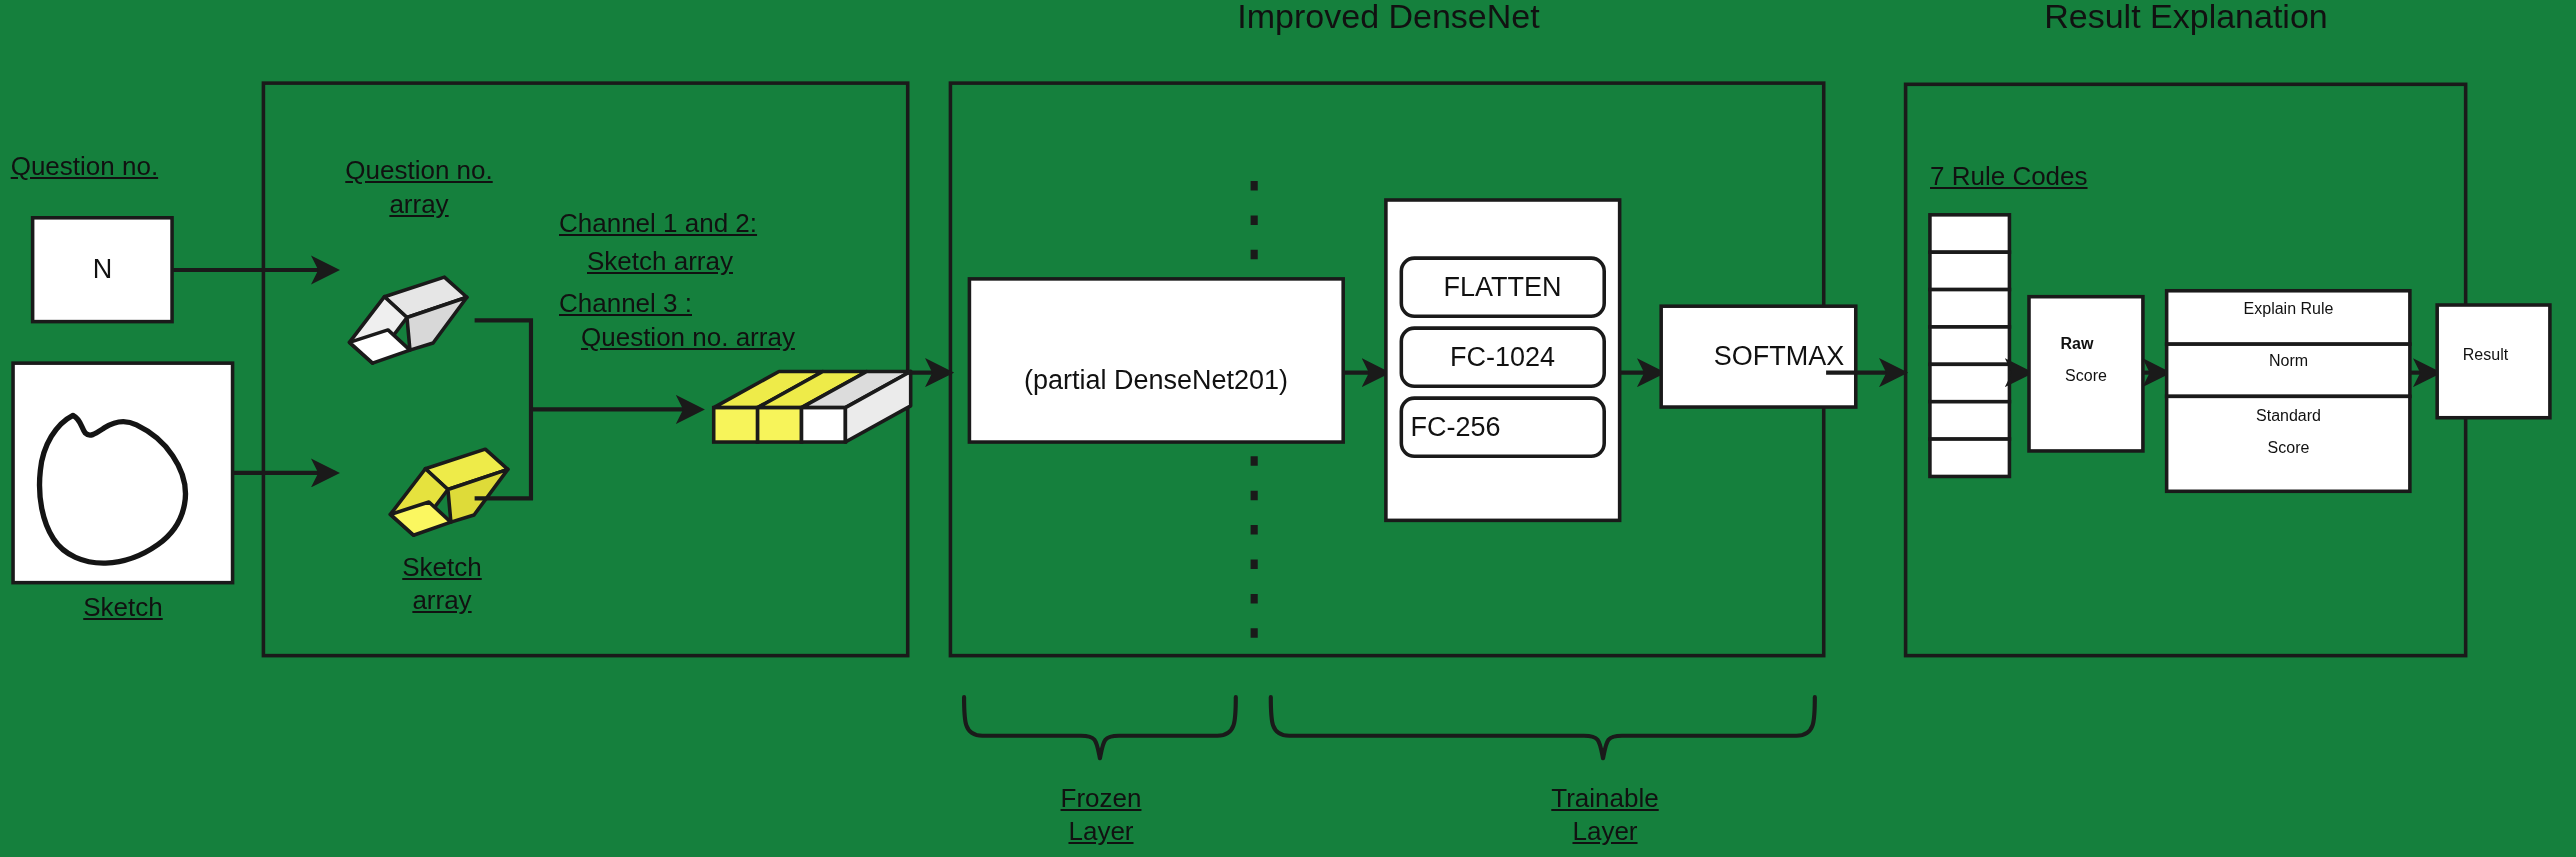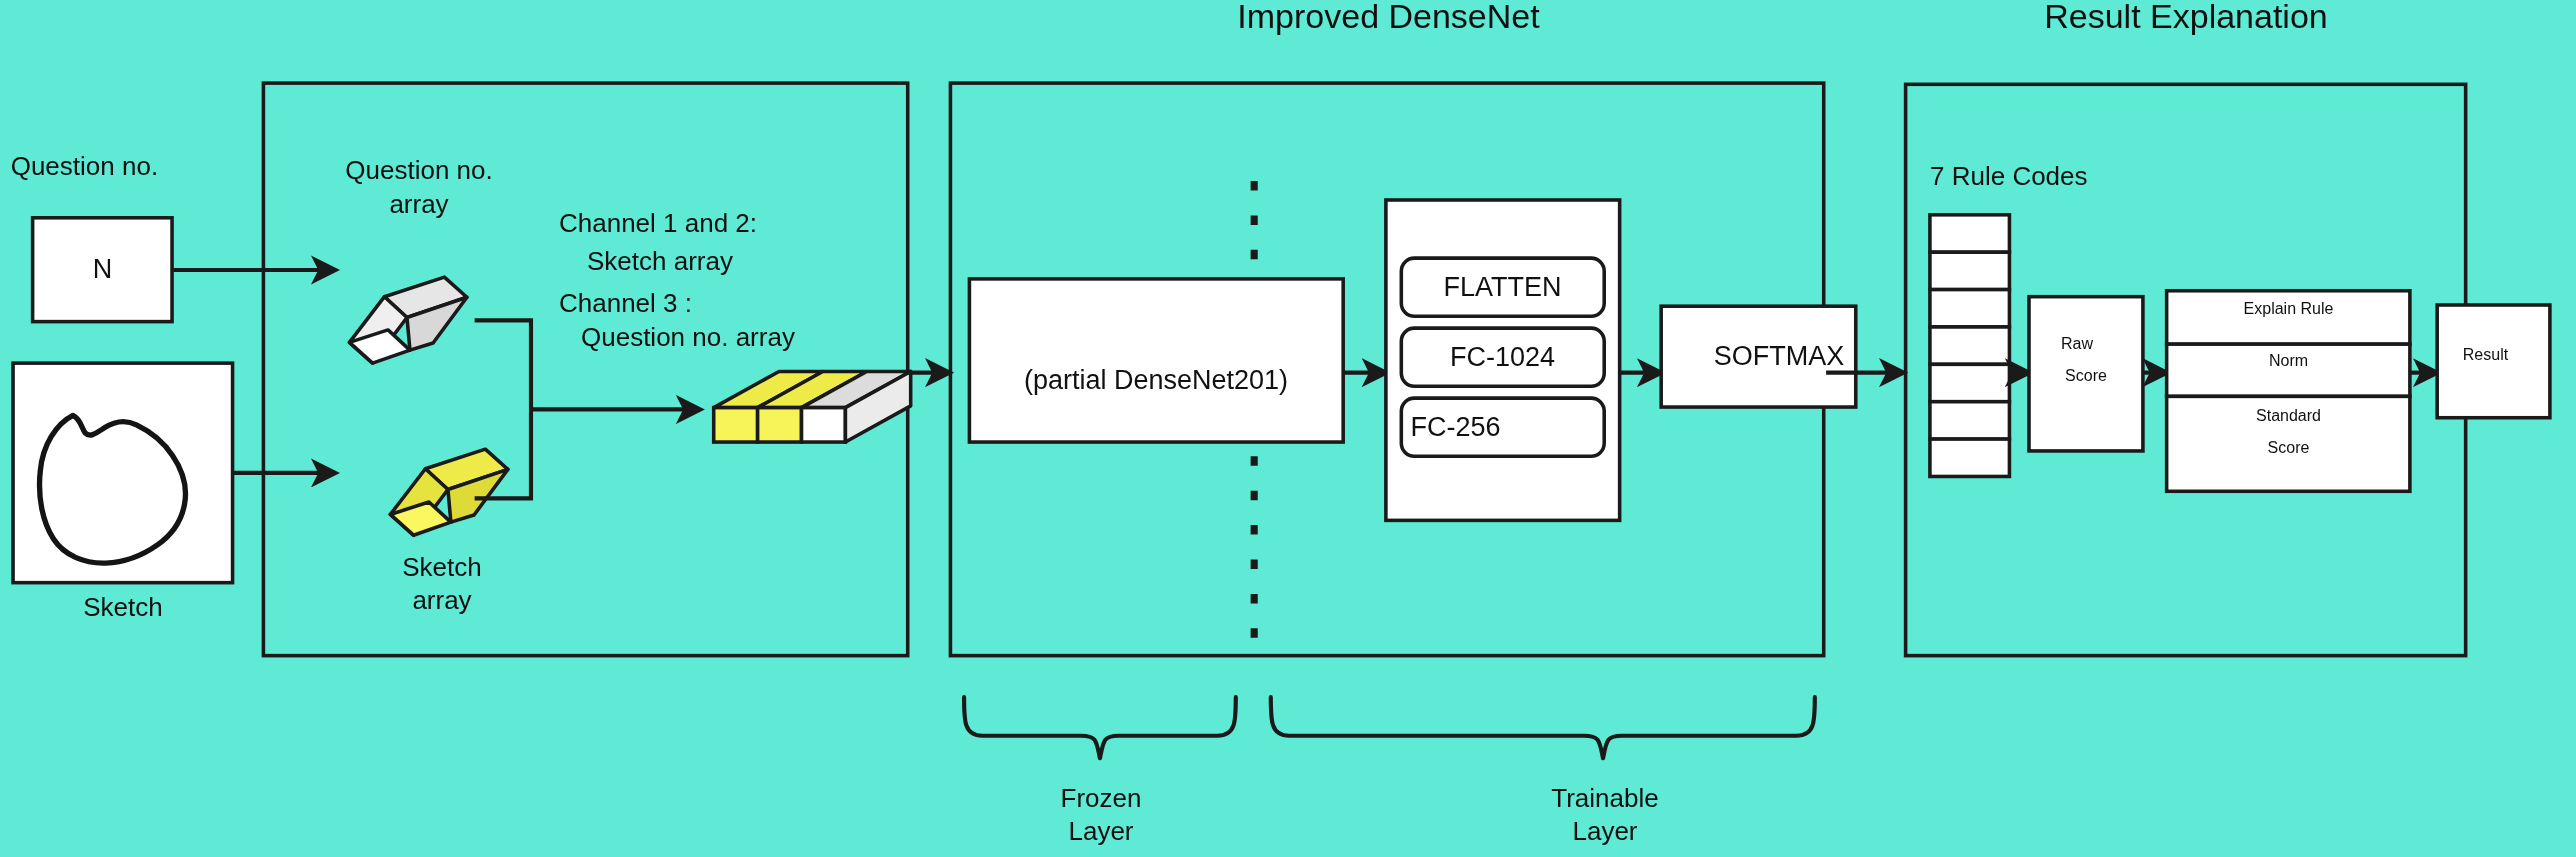--- a/index.html
+++ b/index.html
@@ -5,39 +5,39 @@
 <style>
   html,body{margin:0;padding:0;background:#ffffff;}
   body{
     font-family:"Liberation Sans", sans-serif;
     color:#000;
   }
   #stage{
     position:relative;
     width:2576px;
     height:858px;
-    background:#5eead4;
+    background:#15803d;
     overflow:hidden;
   }
   #stage svg.layer{
     position:absolute;
     left:0; top:0;
     width:2576px;
     height:858px;
     pointer-events:none;
   }
   .txt{
     position:absolute;
     white-space:pre;
     line-height:1.18;
     color:#111;
   }
   .ctr{ text-align:center; }
   .sec-title{ font-size:34px; }
-  .lbl{ font-size:26px; }
+  .lbl{ font-size:26px;text-decoration:underline; }
   .boxlbl{ font-size:27px; }
   .smlbl{ font-size:16px; }
 </style>
 </head>
 <body>
 
 <div id="stage">
 
   <svg class="layer" viewBox="0 0 4342 1446">
     <defs>
@@ -182,21 +182,21 @@
   <div class="txt boxlbl ctr" style="left:1661px;top:341px;width:236px;">SOFTMAX</div>
 
   <div class="txt lbl ctr" style="left:1009px;top:783px;width:184px;">Frozen</div>
   <div class="txt lbl ctr" style="left:1009px;top:816px;width:184px;">Layer</div>
 
   <div class="txt lbl ctr" style="left:1510px;top:783px;width:190px;">Trainable</div>
   <div class="txt lbl ctr" style="left:1510px;top:816px;width:190px;">Layer</div>
 
   <div class="txt lbl" style="left:1930px;top:161px;">7 Rule Codes</div>
 
-  <div class="txt smlbl ctr" style="left:2029px;top:335px;width:96px;">Raw</div>
+  <div class="txt smlbl ctr" style="left:2029px;top:335px;width:96px;font-weight:bold;">Raw</div>
   <div class="txt smlbl ctr" style="left:2029px;top:367px;width:114px;">Score</div>
 
   <div class="txt smlbl ctr" style="left:2167px;top:300px;width:243px;">Explain Rule</div>
   <div class="txt smlbl ctr" style="left:2167px;top:352px;width:243px;">Norm</div>
   <div class="txt smlbl ctr" style="left:2167px;top:407px;width:243px;">Standard</div>
   <div class="txt smlbl ctr" style="left:2167px;top:439px;width:243px;">Score</div>
 
   <div class="txt smlbl ctr" style="left:2437px;top:346px;width:97px;">Result</div>
 
 </div>

